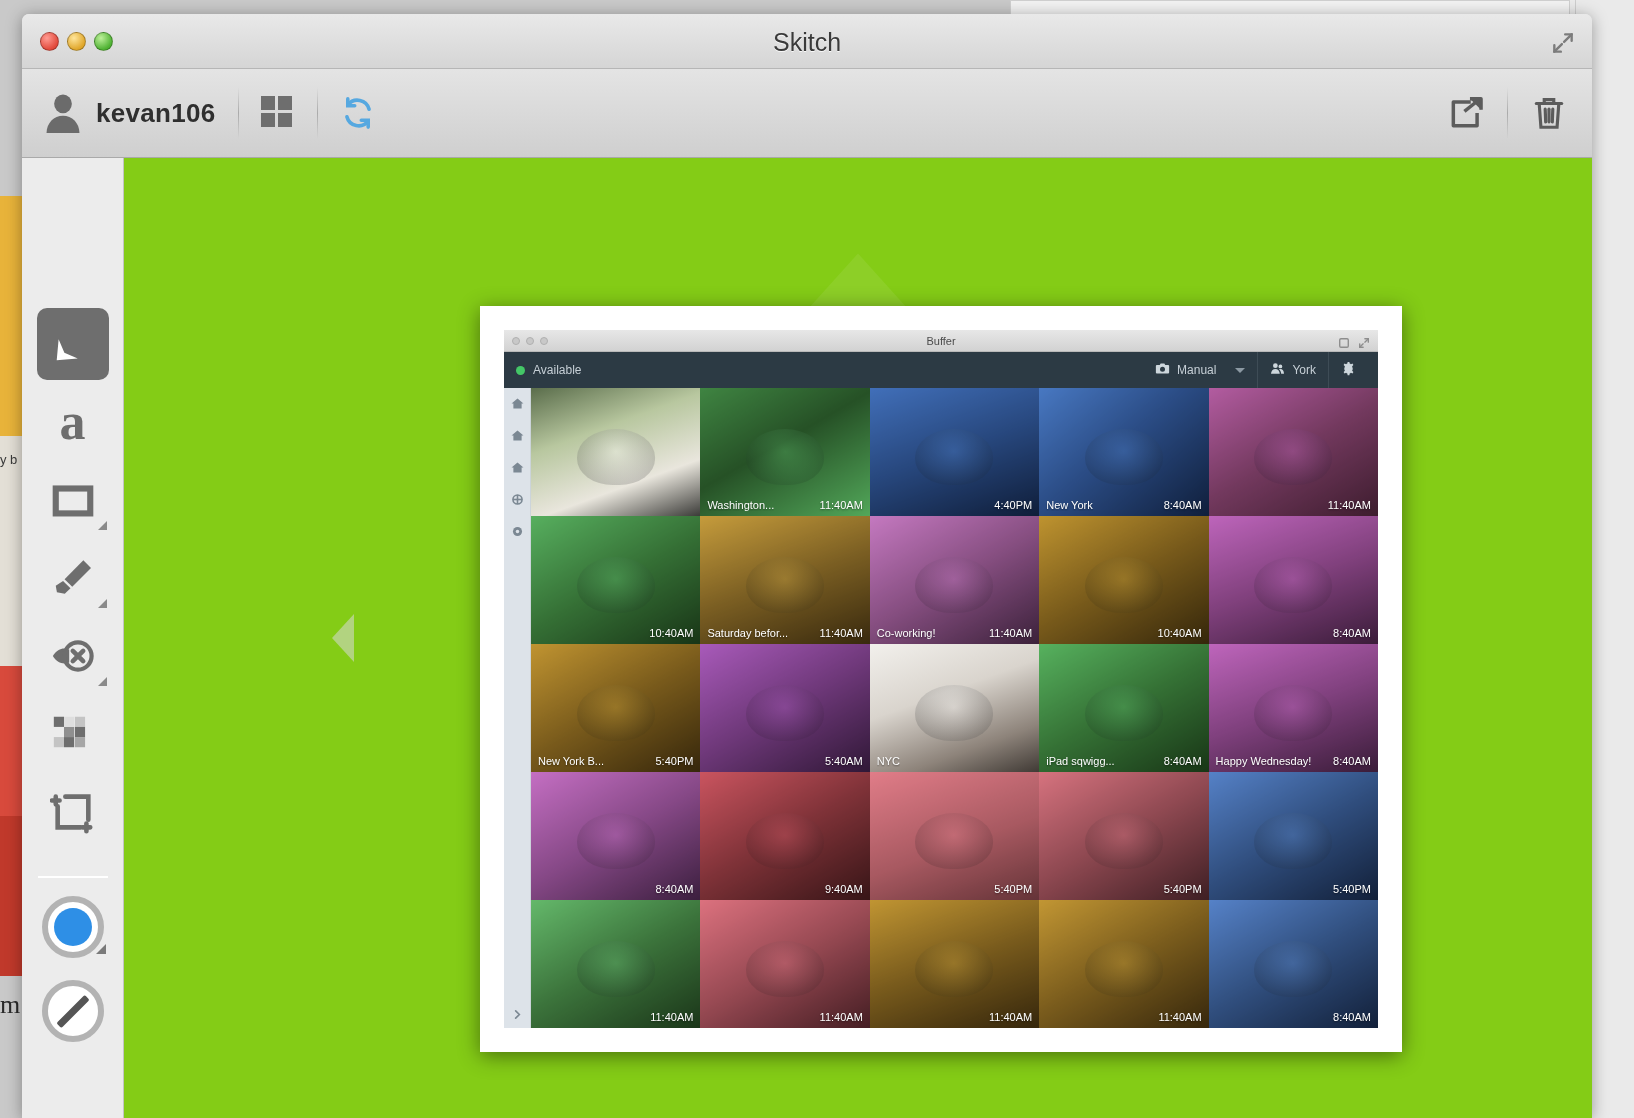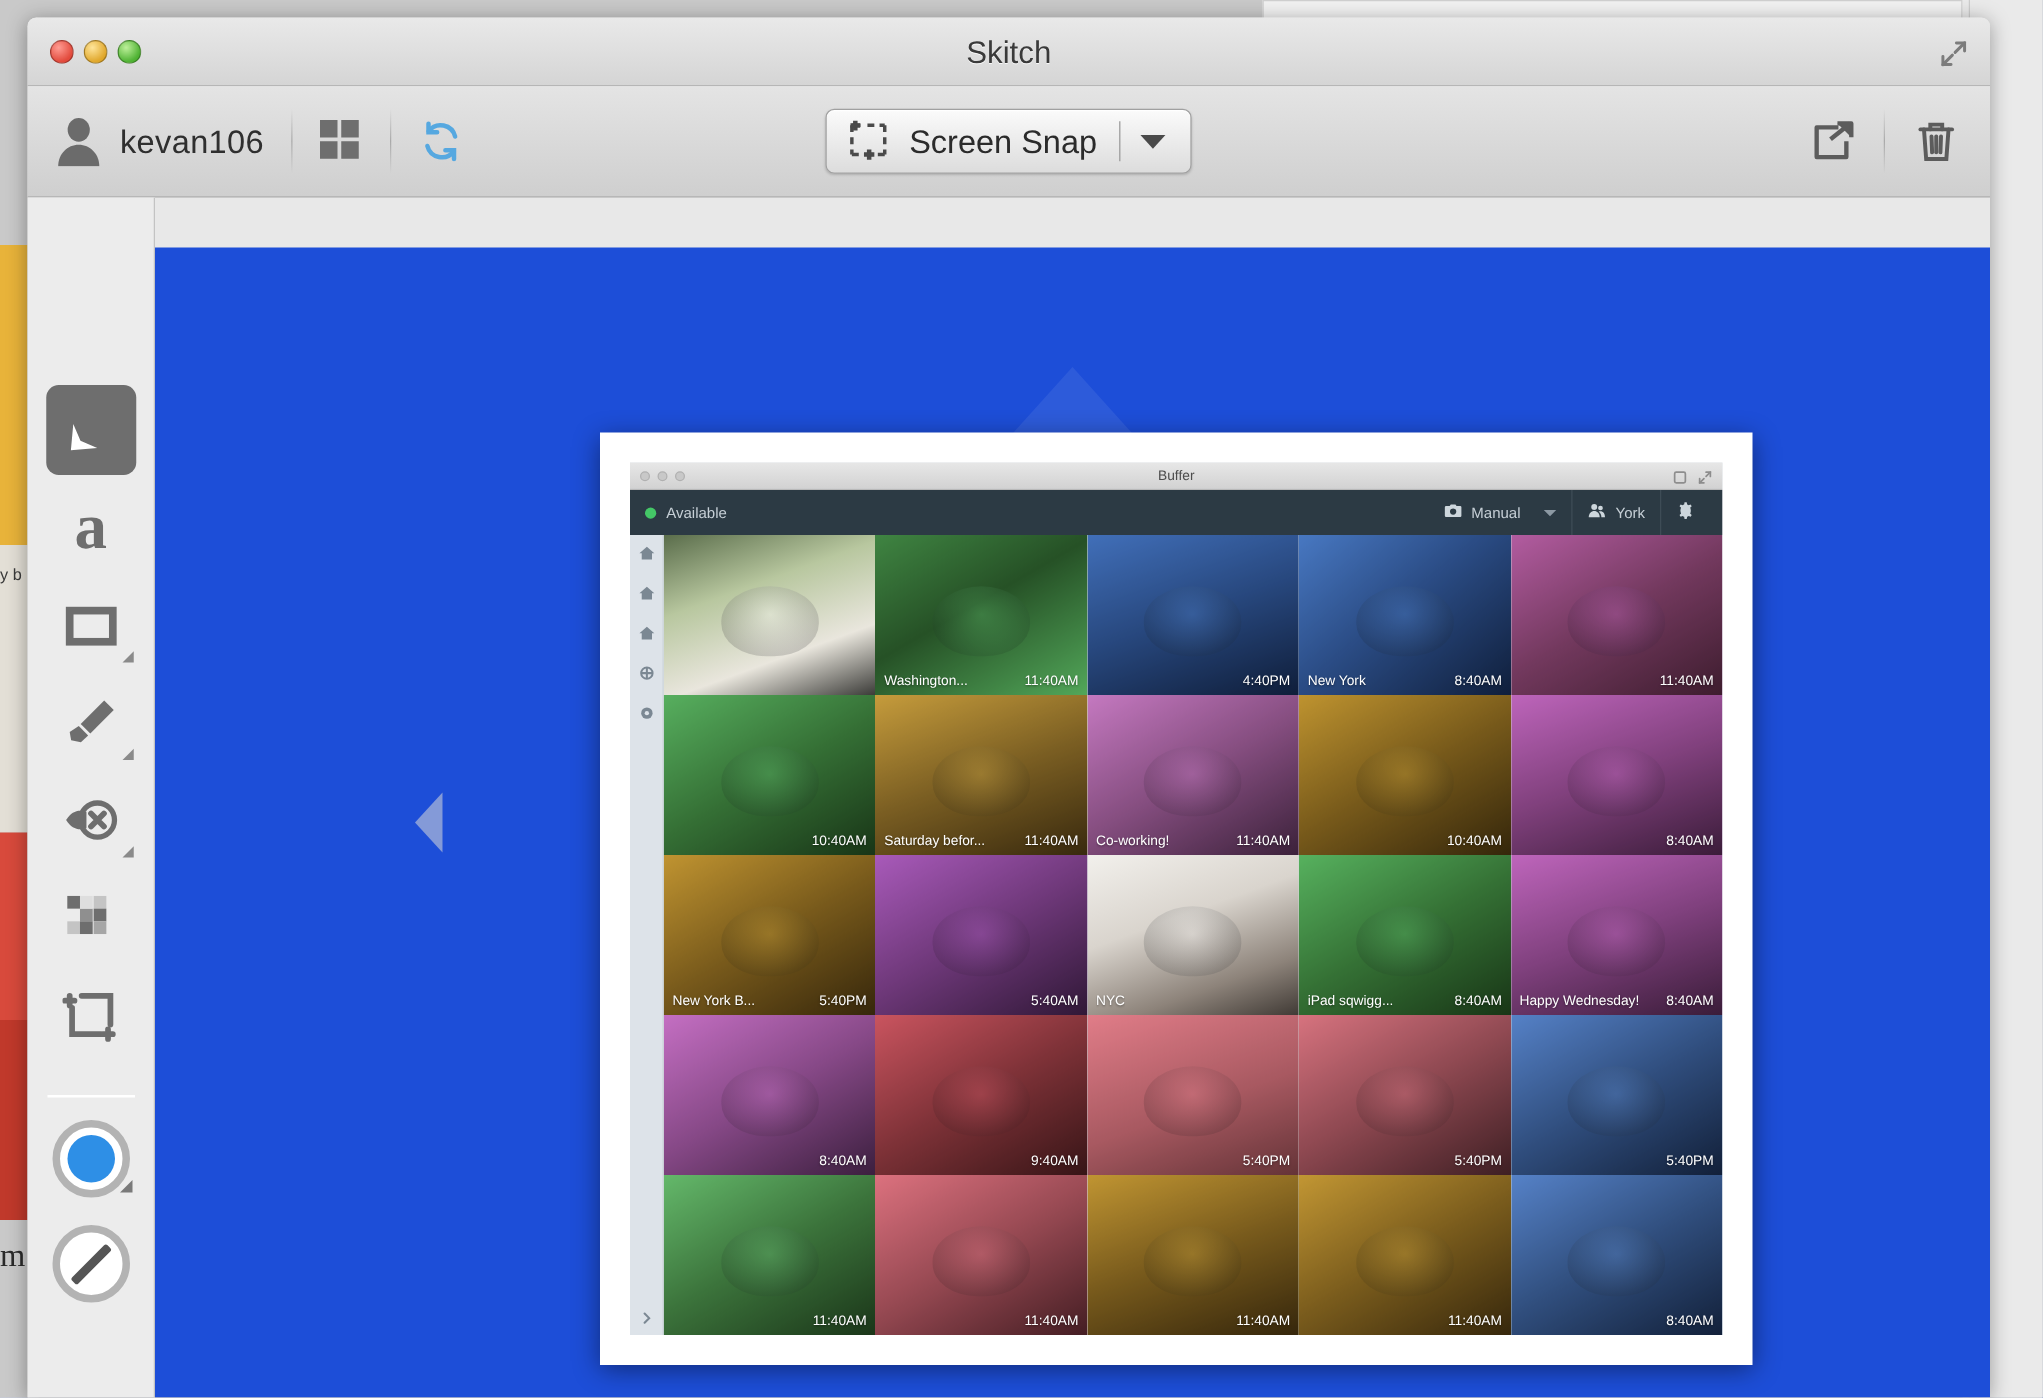--- a/index.html
+++ b/index.html
@@ -67,21 +67,21 @@
 
   
   #toolbar {
     position: relative; height: 89px;
     background: linear-gradient(180deg,#e4e4e4 0%, #cfcfcf 100%);
     border-bottom: 1px solid #a9a9a9;
     display: flex; align-items: center;
   }
   #user-block { display: flex; align-items: center; gap: 14px; margin-left: 22px; }
   #avatar-icon { width: 38px; height: 42px; color: #6b6b6b; }
-  #username { font-size: 26px; font-weight: normal; color: #2f2f2f; letter-spacing: .3px; text-align: center; }
+  #username { font-size: 26px; font-weight: bold; color: #2f2f2f; letter-spacing: .3px; text-align: center; }
   .tb-sep { width: 1px; height: 52px; background: linear-gradient(180deg,rgba(0,0,0,0),rgba(0,0,0,.22),rgba(0,0,0,0)); margin: 0 22px; }
   .tb-btn { display: flex; align-items: center; justify-content: center; cursor: default; }
   #grid-icon { width: 34px; height: 34px; }
   #grid-icon i { display:block; float:left; width: 14px; height: 14px; background: #6e6e6e; margin: 0 3px 3px 0; }
   #sync-icon { width: 36px; height: 36px; color: #56a8e0; }
 
   #snap-wrap { position: absolute; left: 50%; transform: translateX(-50%); }
   #screen-snap-button {
     display: flex; align-items: center; height: 52px; padding: 0 6px 0 16px;
     background: linear-gradient(180deg,#fbfbfb 0%, #dcdcdc 100%);
@@ -261,43 +261,20 @@
       <span id="sync-icon">
         <svg viewBox="0 0 24 24" fill="none" stroke="currentColor" stroke-width="2.4" stroke-linecap="round">
           <path d="M19.4 9.5A8 8 0 0 0 5.3 6.6"></path>
           <path d="M4.6 14.5A8 8 0 0 0 18.7 17.4"></path>
           <path d="M5.2 2.6 L5.2 7.2 L9.8 7.2"></path>
           <path d="M18.8 21.4 L18.8 16.8 L14.2 16.8"></path>
         </svg>
       </span>
     </div>
 
-    <div id="snap-wrap">
-      <div id="screen-snap-button">
-        <span id="snap-crop-icon">
-          <svg viewBox="0 0 26 24" fill="none" stroke="currentColor" stroke-width="2" stroke-linecap="butt">
-            <path d="M3 3 L8 3" stroke-dasharray="5 3"></path>
-            <path d="M12 3 L22 3" stroke-dasharray="4 3"></path>
-            <path d="M22 3 L22 20" stroke-dasharray="4 3"></path>
-            <path d="M22 20 L14 20" stroke-dasharray="4 3"></path>
-            <path d="M3 3 L3 20" stroke-dasharray="4 3"></path>
-            <path d="M3 20 L8 20" stroke-dasharray="4 3"></path>
-            <g stroke-width="2.6" stroke-dasharray="0">
-              <path d="M5 0.5 L5 6"></path>
-                <path d="M2.2 3.2 L7.8 3.2"></path>
-              <path d="M13 17 L13 23"></path>
-                <path d="M10 20 L16 20"></path>
-            </g>
-          </svg>
-        </span>
-        <span id="snap-label">Screen Snap</span>
-        <span id="snap-divider"></span>
-        <span id="snap-caret"></span>
-      </div>
-    </div>
 
     <div id="tb-right">
       <div class="tb-btn">
         <span id="share-icon">
           <svg viewBox="0 0 24 24" fill="none" stroke="currentColor" stroke-width="2.2" stroke-linejoin="round">
             <path d="M15 5 L4 5 L4 20 L19 20 L19 12"></path>
             <path d="M11 11 L21 3"></path>
             <path d="M14.5 3 L21.5 3 L21.5 10" fill="currentColor" stroke="currentColor"></path>
           </svg>
         </span>
@@ -383,21 +360,21 @@
       <div class="swatch">
         <span class="dot" id="color-dot" style="background: rgb(46, 143, 230);"></span>
         <span class="disc"></span>
       </div>
 
       <div class="swatch">
         <span class="slash"></span>
       </div>
     </div>
 
-    <div id="canvas" style="background: #1d4ed8; margin-top: 40px;">
+    <div id="canvas" style="background: #84cc16;">
 
       <svg id="watermark-arrow" viewBox="0 0 100 60">
         <path d="M50 5 L95 55 L5 55 Z" fill="#ffffff"></path>
       </svg>
 
       <div class="nav-arrow" id="nav-prev"></div>
       <div class="nav-arrow" id="nav-next"></div>
 
       <div id="artwork">
         <div id="buffer-window">

